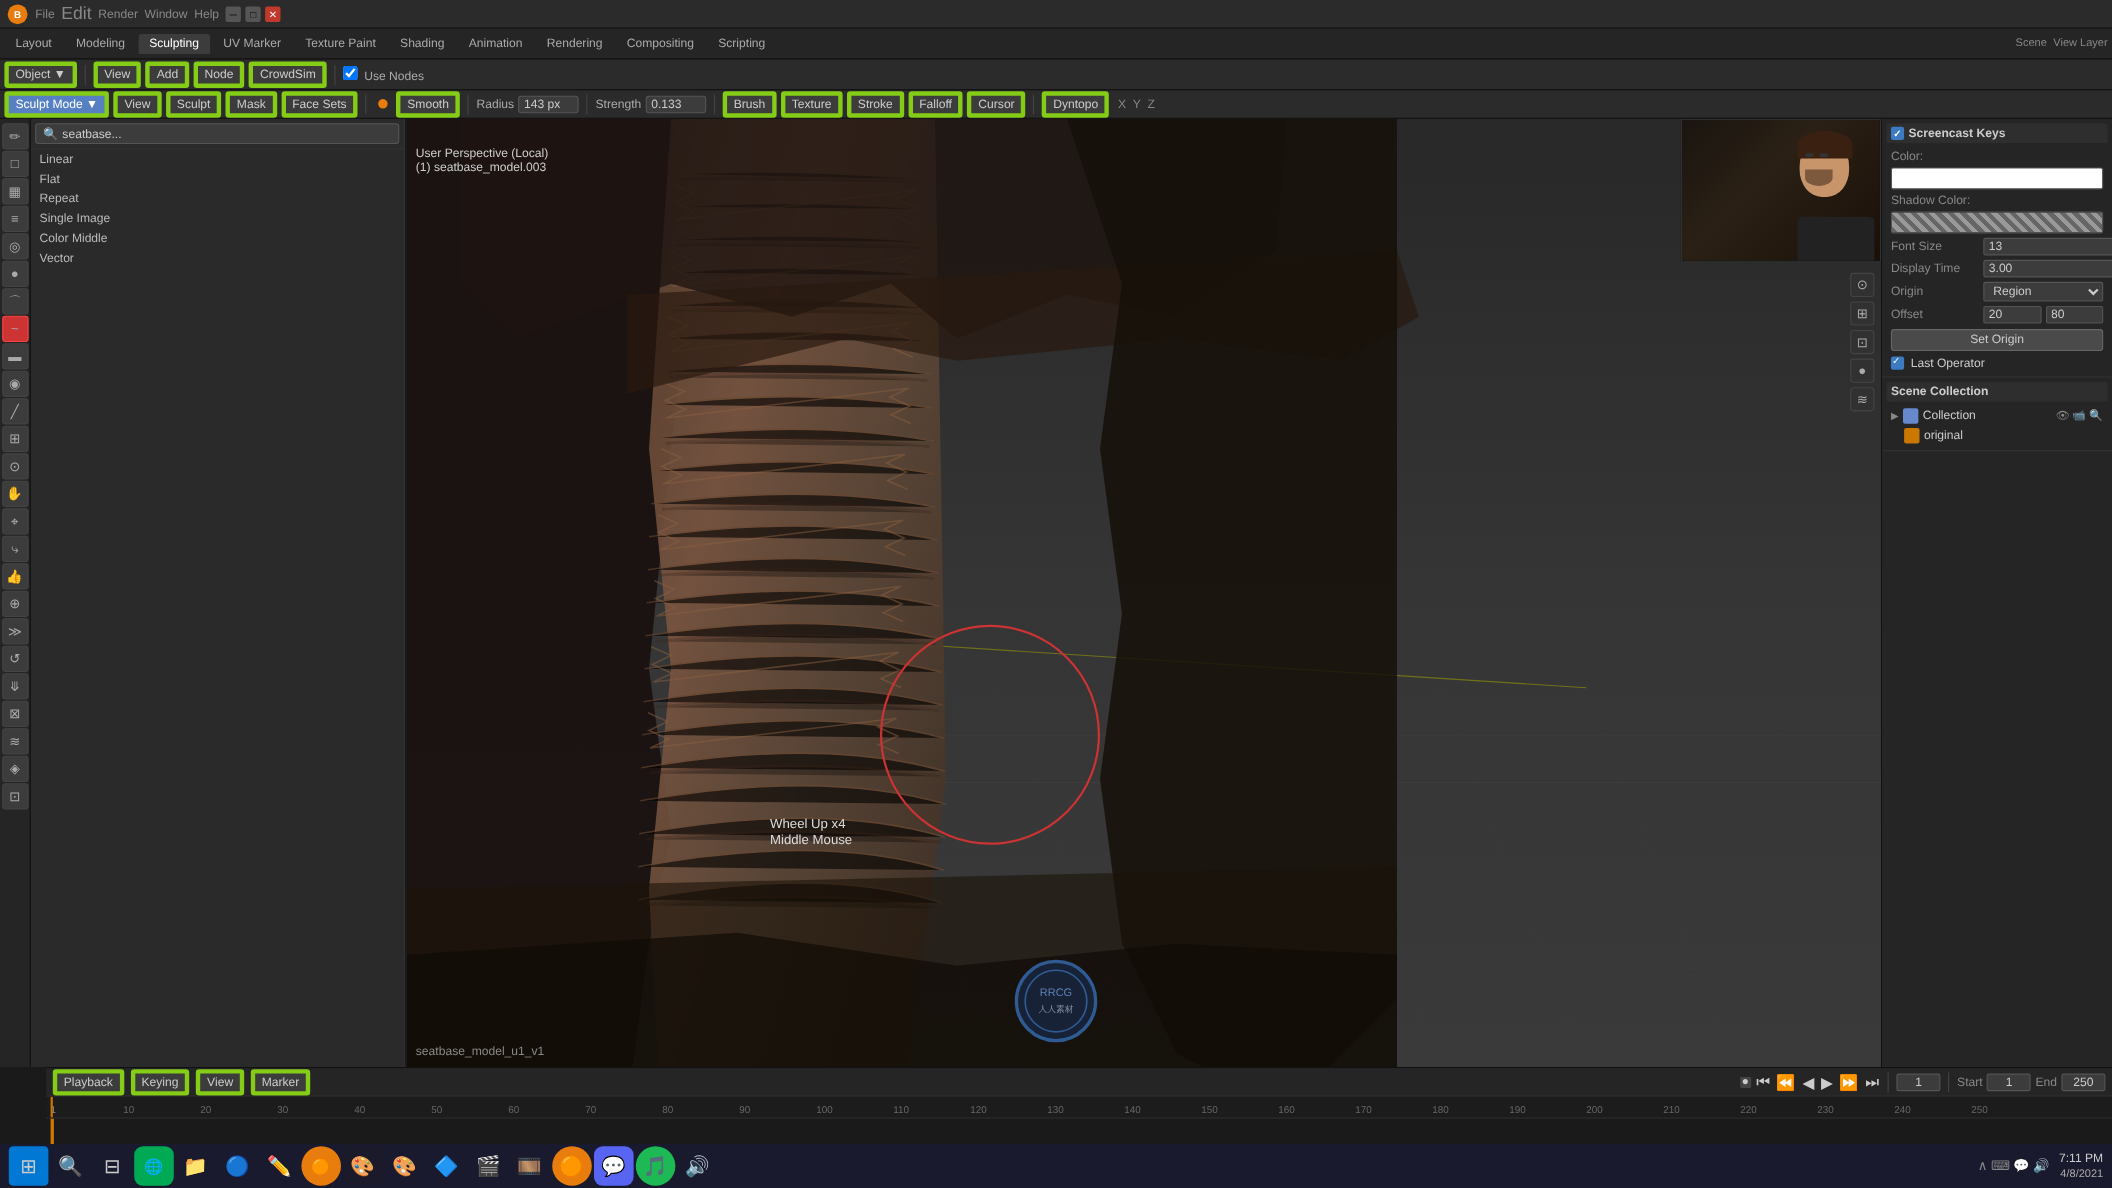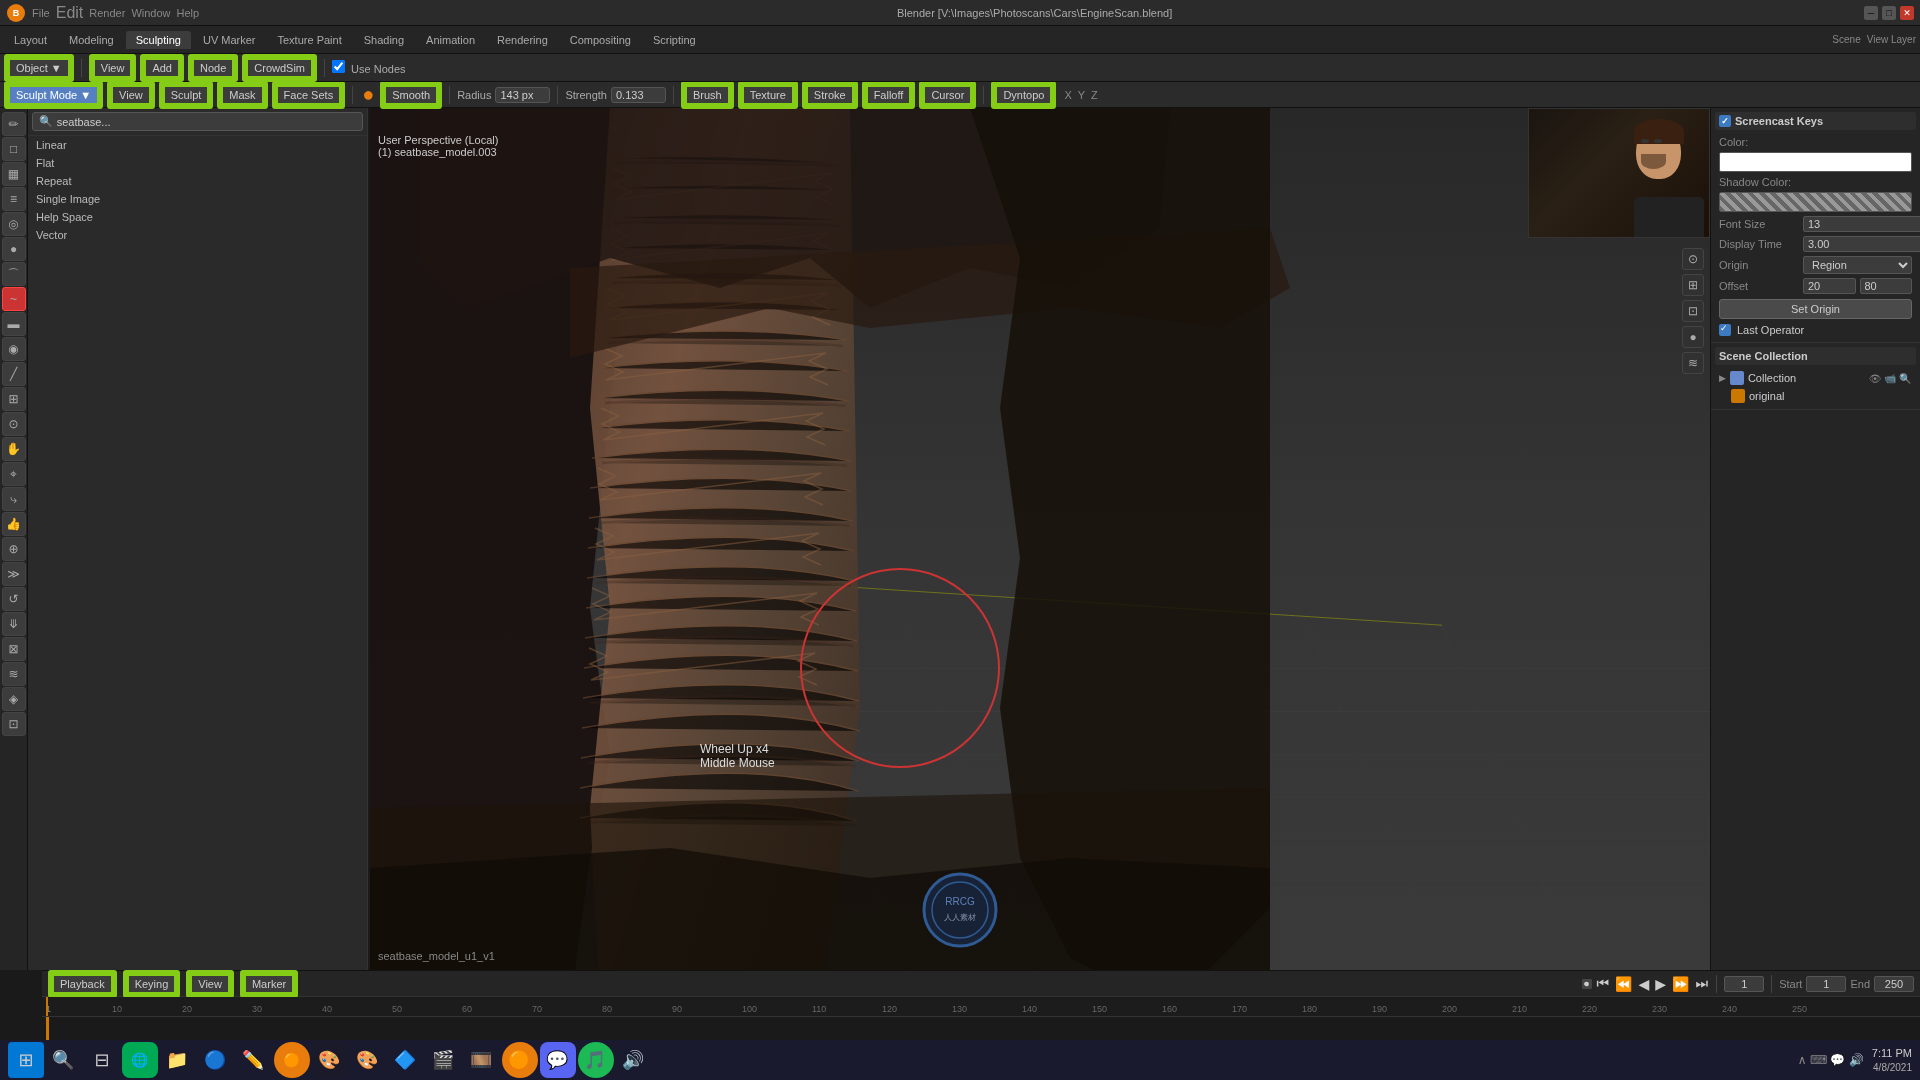--- a/index.html
+++ b/index.html
@@ -95,21 +95,21 @@
       top: 54px; left: 0; right: 0;
       z-index: 98;
       border-bottom: 1px solid #111;
       padding: 0 4px;
       gap: 4px;
       font-size: 11px;
     }
     .toolbar-btn {
       padding: 2px 6px;
       background: #3c3c3c;
-      border: 6px solid #84cc16;
+      border: 4px solid #84cc16;
       border-radius: 3px;
       color: #ccc;
       cursor: pointer;
       font-size: 11px;
       white-space: nowrap;
     }
     .toolbar-btn.active {
       background: #5680c2;
       color: #fff;
     }
@@ -504,21 +504,20 @@
 
 <div class="top-menubar">
   <div class="blender-logo">
     <div class="blender-logo-shape">B</div>
   </div>
   <span style="font-size:11px;color:#888;margin-right:6px">File</span>
   <span style="font-size:16px;color:#888;margin-right:6px">Edit</span>
   <span style="font-size:11px;color:#888;margin-right:6px">Render</span>
   <span style="font-size:11px;color:#888;margin-right:6px">Window</span>
   <span style="font-size:11px;color:#888;margin-right:6px">Help</span>
-  <div class="title-bar-text">Blender [V:\Images\Photoscans\Cars\EngineScan.blend]</div>
   <div class="window-controls">
     <button class="win-btn win-minimize">─</button>
     <button class="win-btn win-maximize">□</button>
     <button class="win-btn win-close">✕</button>
   </div>
 </div>
 
 <div class="workspace-tabs">
   <div class="workspace-tab">Layout</div>
   <div class="workspace-tab">Modeling</div>
@@ -610,21 +609,21 @@
   <div class="brush-dropdown-area">
     <div class="brush-dropdown-btn">
       <span>🔍</span>
       <span>seatbase...</span>
     </div>
   </div>
   <div class="brush-list-item">Linear</div>
   <div class="brush-list-item">Flat</div>
   <div class="brush-list-item">Repeat</div>
   <div class="brush-list-item">Single Image</div>
-  <div class="brush-list-item">Help Space</div>
+  <div class="brush-list-item">Color Middle</div>
   <div class="brush-list-item">Vector</div>
 </div>
 
 <div class="main-viewport">
 
   <div class="viewport-3d">
 
     <svg width="100%" height="100%" style="position:absolute;top:0;left:0">
 
       <defs>

